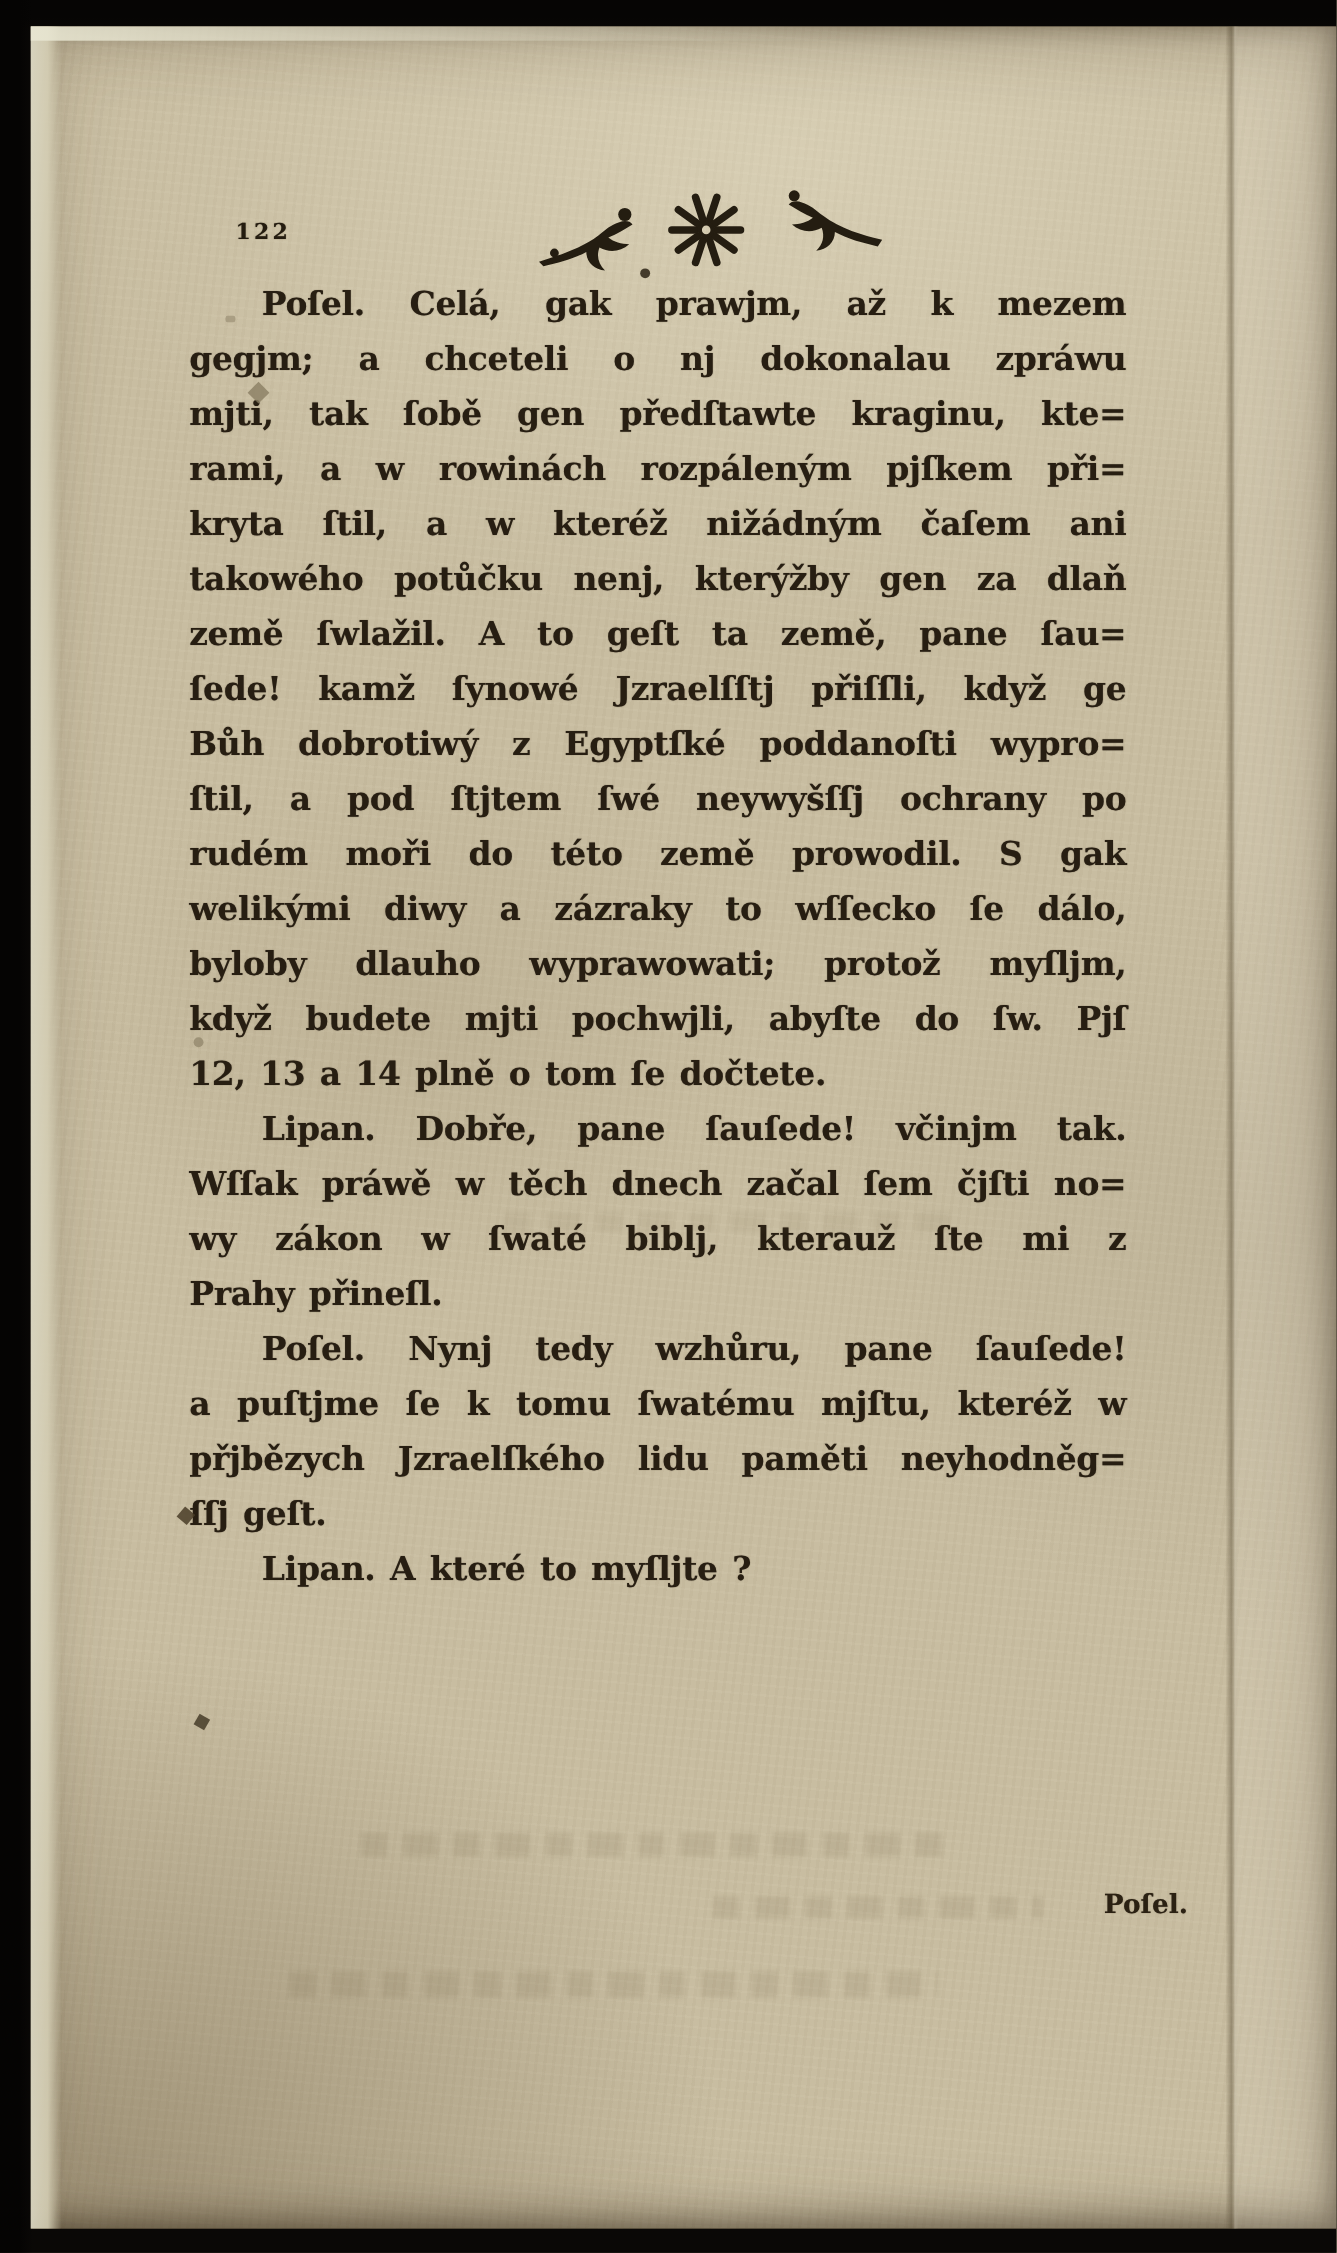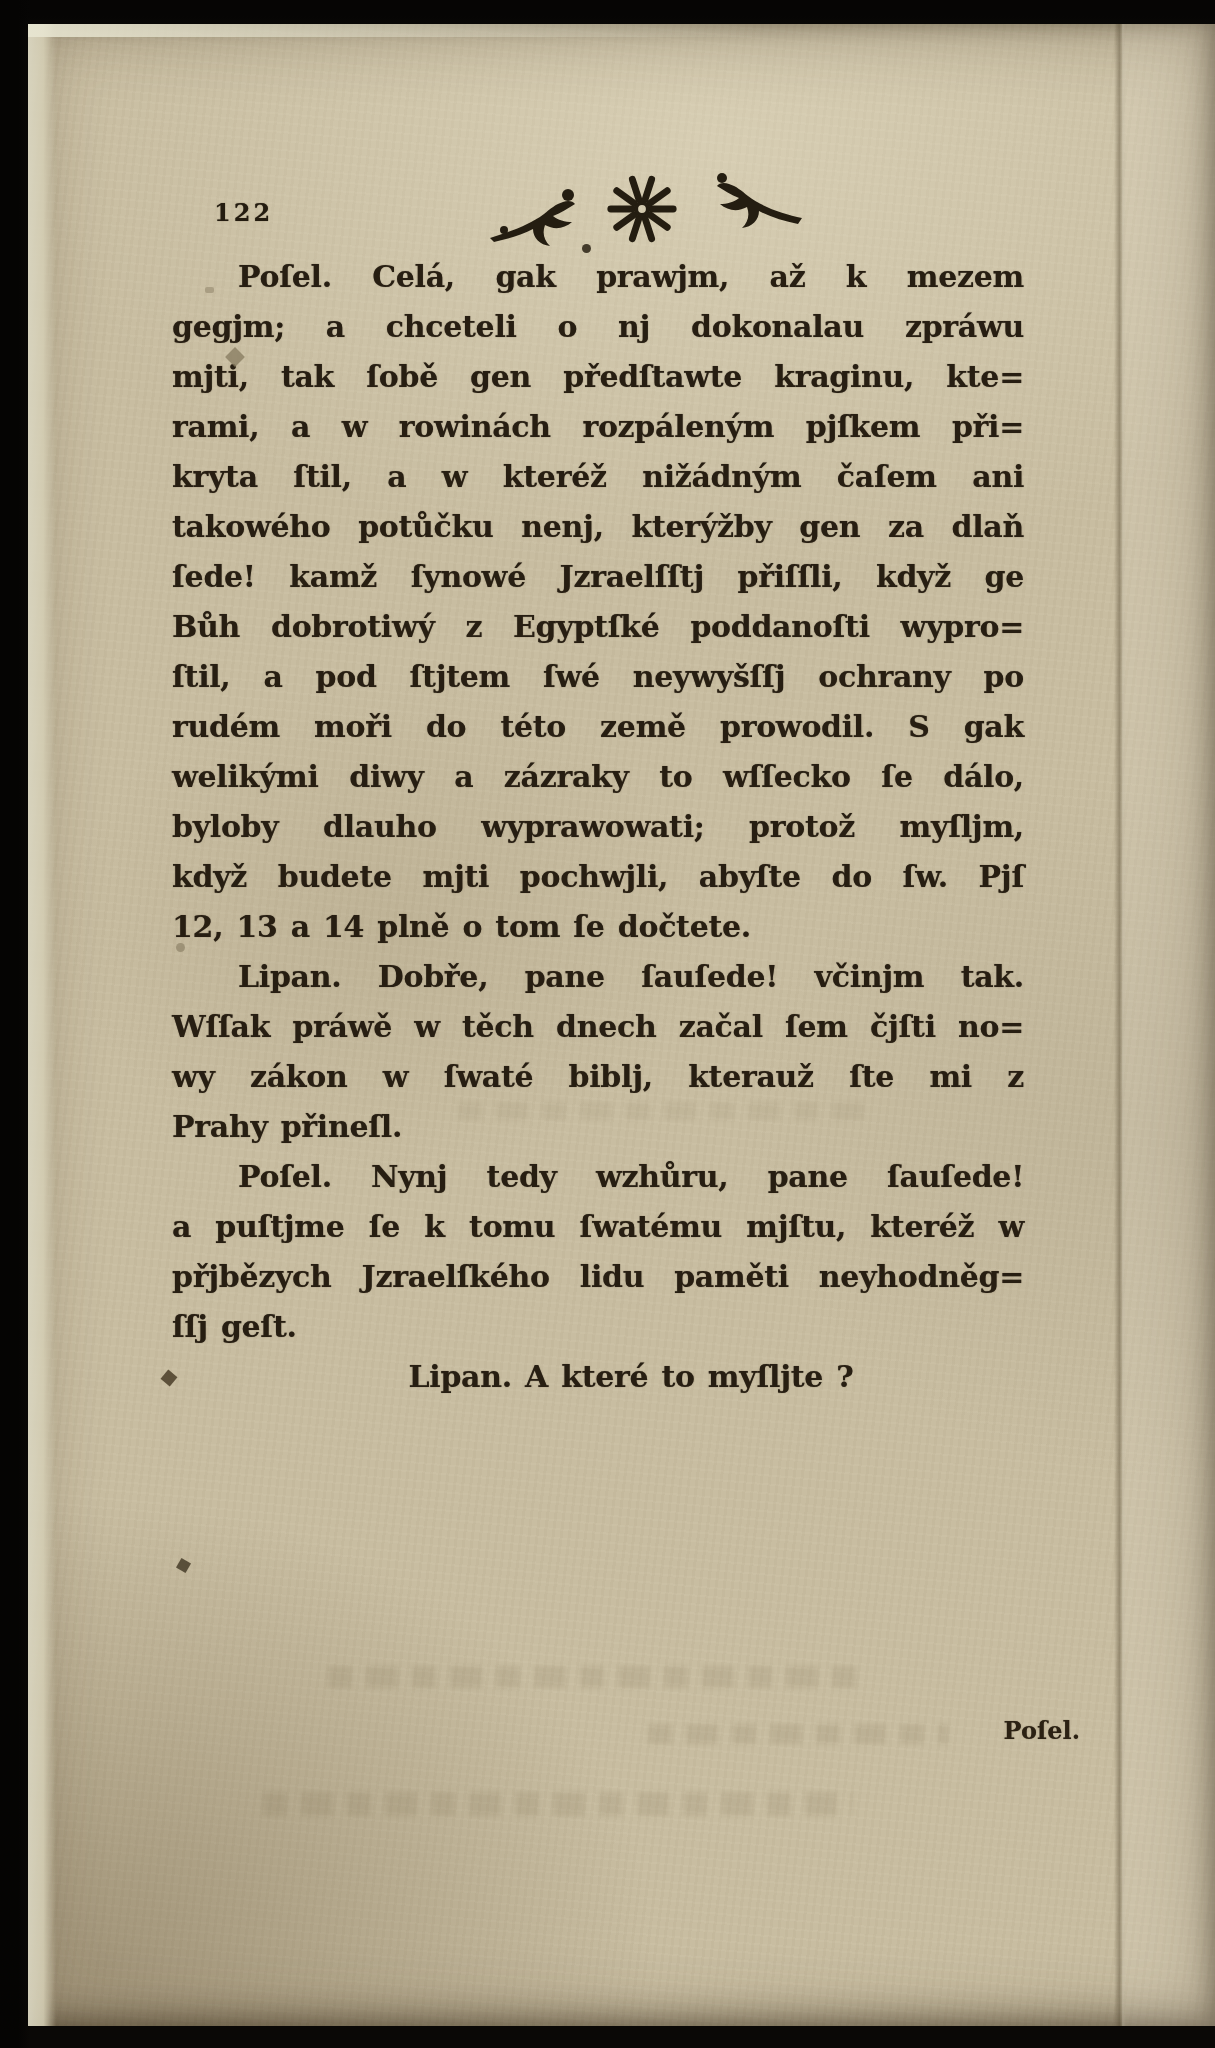--- a/index.html
+++ b/index.html
@@ -26,36 +26,36 @@
   }
   .edge-left{position:absolute;left:0;top:0;bottom:0;width:28px;
     background:linear-gradient(90deg,#e4e1cc 0%,#d8d2b8 55%,rgba(200,189,161,0) 100%);opacity:.85;}
   .edge-top{position:absolute;left:0;top:0;height:13px;width:62%;
     background:linear-gradient(90deg,rgba(232,230,210,.9),rgba(232,230,210,0));}
   .crease-right{position:absolute;top:0;bottom:0;left:1086px;width:12px;
     background:linear-gradient(90deg,transparent,rgba(70,58,36,.38) 45%,rgba(180,172,150,.28) 75%,transparent);}
   .beyond-crease{position:absolute;top:0;bottom:0;left:1094px;right:0;
     background:rgba(228,225,212,.16);}
   .page-number{position:absolute;left:186px;top:174px;
-    font-size:24px;font-weight:bold;letter-spacing:3px;color:#241c10;
+    font-size:20px;font-weight:bold;letter-spacing:3px;color:#241c10;
     text-shadow:0 0 1px rgba(35,26,12,.6);}
   .ornament{position:absolute;}
   .orn-left{left:460px;top:156px;}
   .orn-star{left:575px;top:146px;}
   .orn-right{left:688px;top:144px;}
   .orn-dot{left:554px;top:220px;width:9px;height:9px;border-radius:50%;background:#2a2214;opacity:.85;}
   .text-block{
     position:absolute;left:144px;top:228px;width:852px;
     font-size:30px;font-weight:bold;line-height:50px;color:#271e12;
     letter-spacing:-0.3px;word-spacing:3px;
     text-shadow:0 0 1px rgba(38,28,14,.55);
   }
   .line{width:100%;text-align:left;}
   .line.just{text-align:justify;text-align-last:justify;}
-  .line.indent{padding-left:66px;box-sizing:border-box;text-align:center;}
+  .line.indent{padding-left:66px;box-sizing:border-box;}
   .catchword{
     position:absolute;left:800px;top:1692px;width:252px;text-align:right;
     font-size:24px;font-weight:bold;color:#2b2113;letter-spacing:0px;
     text-shadow:0 0 1px rgba(38,28,14,.5);
   }
   .speck{position:absolute;}
   .sp1{left:200px;top:326px;width:14px;height:14px;background:#8a7e63;transform:rotate(45deg);opacity:.8;}
   .sp2{left:177px;top:263px;width:9px;height:6px;background:#9b9075;border-radius:2px;opacity:.7;}
   .sp3{left:148px;top:919px;width:9px;height:9px;background:#8d8166;border-radius:50%;opacity:.7;}
   .sp4{left:135px;top:1348px;width:12px;height:12px;background:#4a3d28;transform:rotate(40deg);opacity:.85;}
@@ -116,20 +116,21 @@
   </div>
   <div class="ornament orn-dot"></div>
 
   <div class="text-block">
       <div class="line indent just">Poſel. Celá, gak prawjm, až k mezem</div>
       <div class="line just">gegjm; a chceteli o nj dokonalau zpráwu</div>
       <div class="line just">mjti, tak ſobě gen předſtawte kraginu, kte=</div>
       <div class="line just">rami, a w rowinách rozpáleným pjſkem při=</div>
       <div class="line just">kryta ſtil, a w kteréž nižádným čaſem ani</div>
       <div class="line just">takowého potůčku nenj, kterýžby gen za dlaň</div>
+      <div class="line just">země ſwlažil. A to geſt ta země, pane ſau=</div>
       <div class="line just">ſede! kamž ſynowé Jzraelſſtj přiſſli, když ge</div>
       <div class="line just">Bůh dobrotiwý z Egyptſké poddanoſti wypro=</div>
       <div class="line just">ſtil, a pod ſtjtem ſwé neywyšſſj ochrany po</div>
       <div class="line just">rudém moři do této země prowodil. S gak</div>
       <div class="line just">welikými diwy a zázraky to wſſecko ſe dálo,</div>
       <div class="line just">byloby dlauho wyprawowati; protož myſljm,</div>
       <div class="line just">když budete mjti pochwjli, abyſte do ſw. Pjſ</div>
       <div class="line">12, 13 a 14 plně o tom ſe dočtete.</div>
       <div class="line indent just">Lipan. Dobře, pane ſauſede! včinjm tak.</div>
       <div class="line just">Wſſak práwě w těch dnech začal ſem čjſti no=</div>

